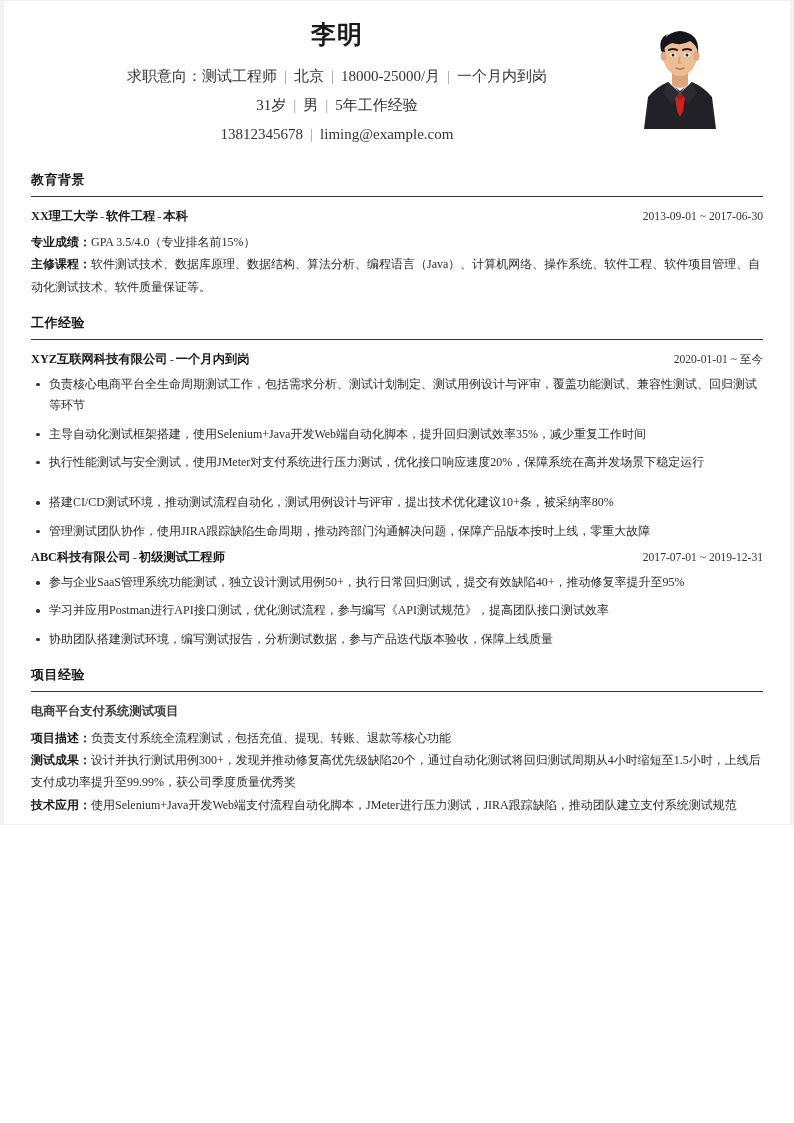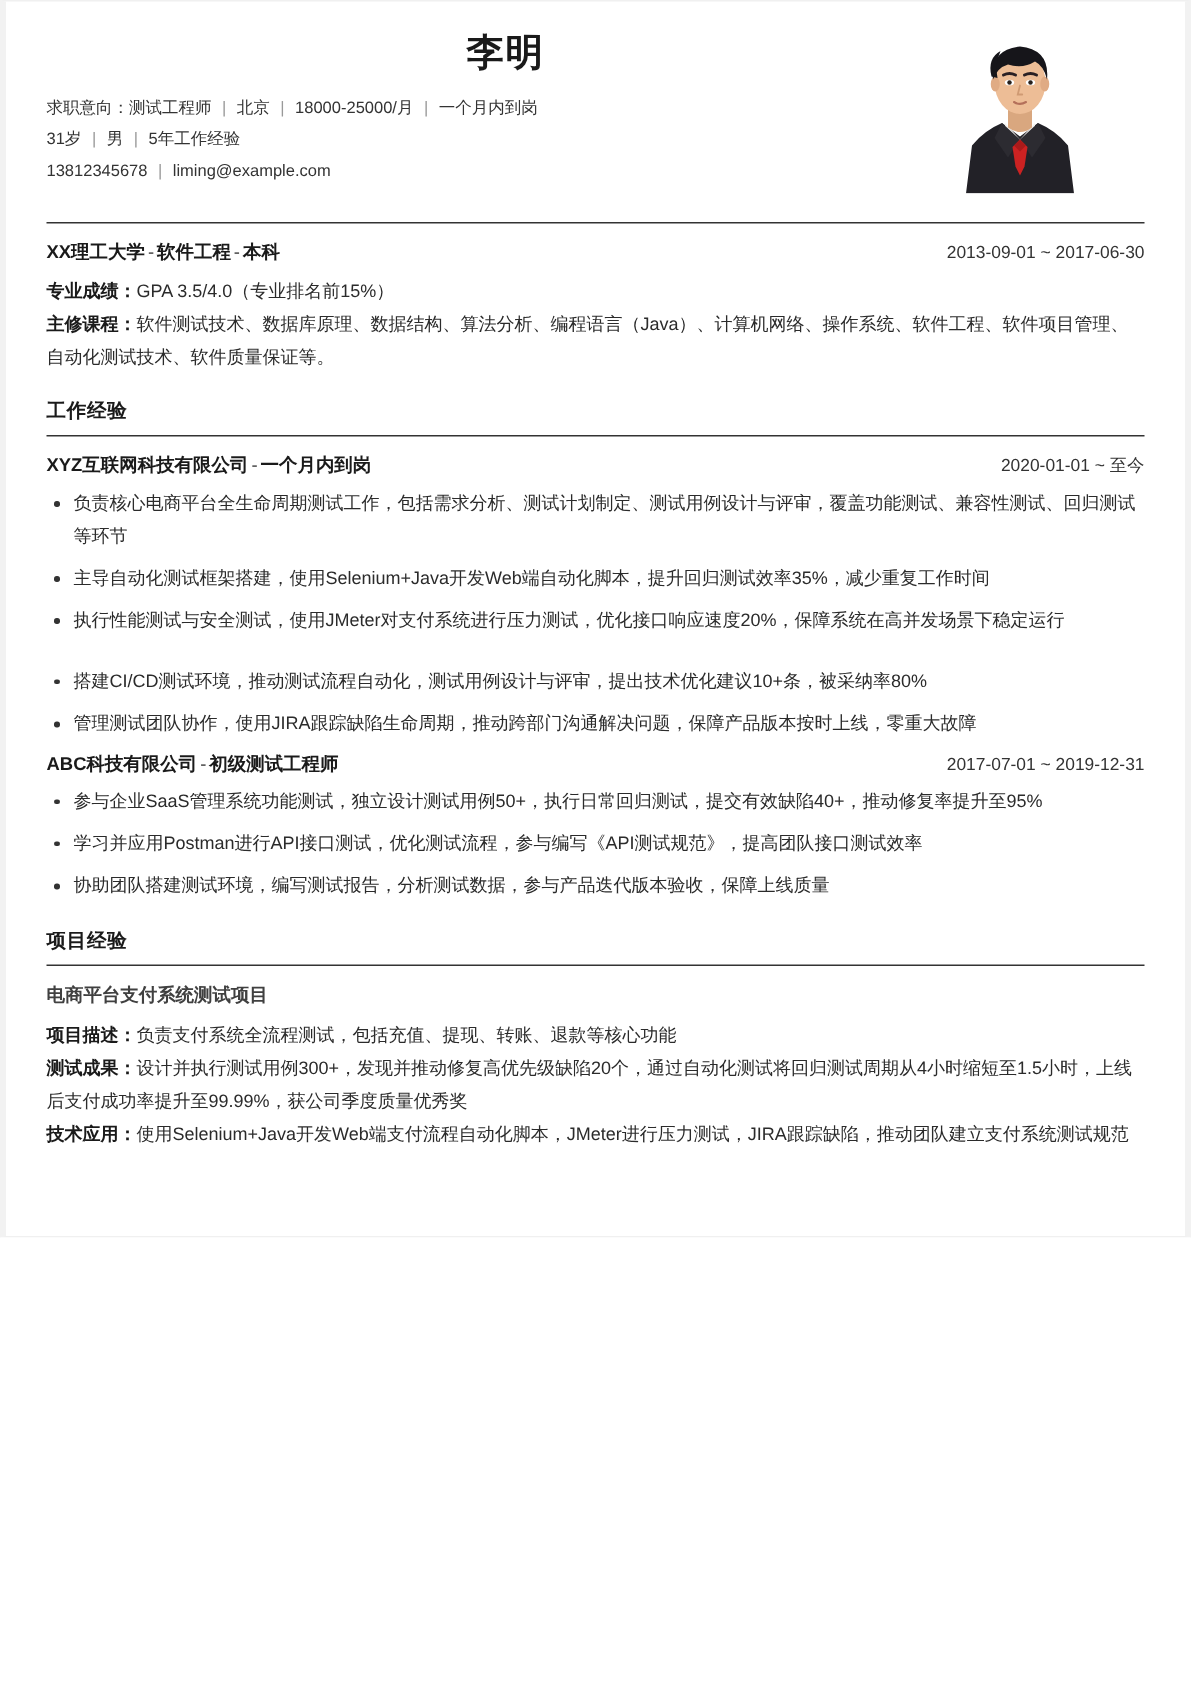--- a/index.html
+++ b/index.html
@@ -11,21 +11,21 @@
     position: relative;
     width: 794px;
     height: 825px;
     background: #ffffff;
     box-sizing: border-box;
     border-left: 4px solid #f2f2f2;
     border-right: 4px solid #f2f2f2;
     border-top: 1px solid #f0f0f0;
     border-bottom: 1px solid #f0f0f0;
     overflow: hidden;
-    font-family: Liberation Sans, sans-serif;
+    font-family: Liberation Serif, serif;
     color: #262626;
   }
   .inner {
     padding: 0 27px;
   }
 
   
   .header {
     position: relative;
     padding-top: 18px;
@@ -38,22 +38,22 @@
     letter-spacing: 1px;
     color: #1a1a1a;
     padding-right: 120px;
     line-height: 1.3;
   }
   .contact-lines {
     padding-right: 120px;
     margin-top: 10px;
   }
   .contact-line {
-    text-align: left;
-    font-size: 11px;
+    text-align: center;
+    font-size: 15px;
     color: #333333;
     line-height: 1.95;
     white-space: nowrap;
   }
   .sep {
     color: #999999;
     padding: 0 7px;
     font-weight: 300;
   }
 
@@ -209,20 +209,21 @@
         <div class="contact-line">
           <span>31岁</span><span class="sep">|</span><span>男</span><span class="sep">|</span><span>5年工作经验</span>
         </div>
         <div class="contact-line">
           <span>13812345678</span><span class="sep">|</span><span>liming@example.com</span>
         </div>
       </div>
     </div>
 
     <div class="section">
+      <div class="section-title">教育背景</div>
       <div class="section-rule"></div>
 
       <div class="entry">
         <div class="entry-head">
           <div class="entry-title">
             <span>XX理工大学</span><span class="dash">-</span><span>软件工程</span><span class="dash">-</span><span>本科</span>
           </div>
           <div class="entry-date">2013-09-01 ~ 2017-06-30</div>
         </div>
         <div class="kv">

